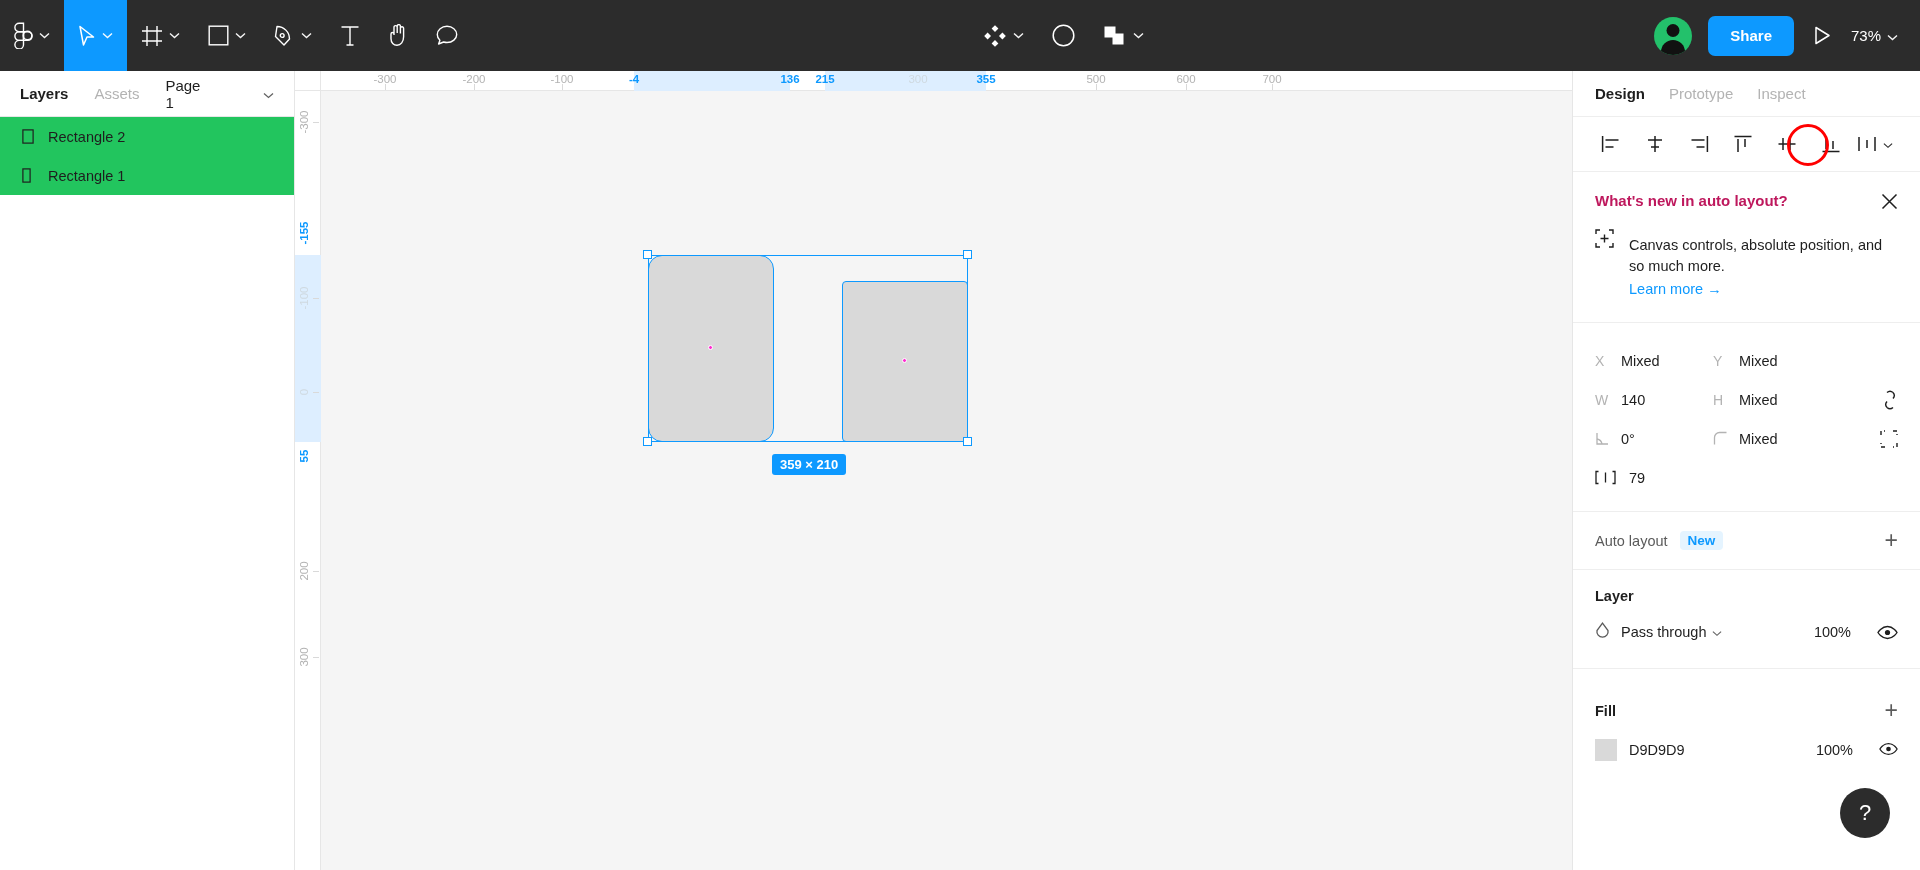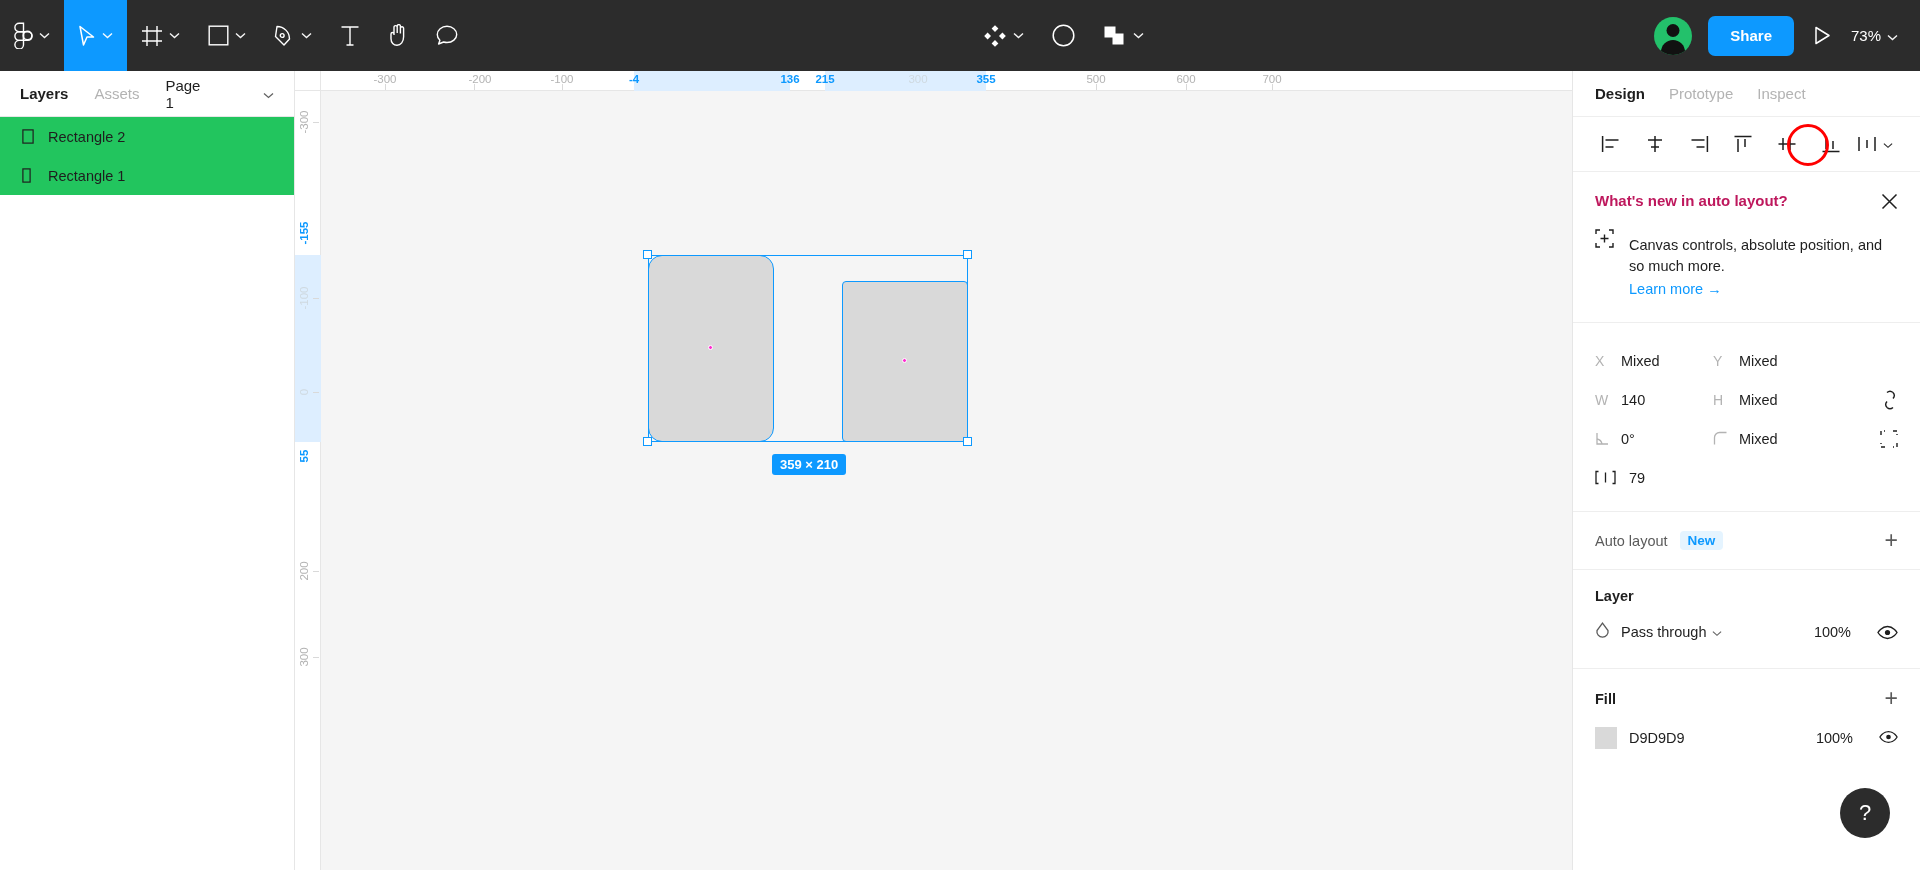--- a/index.html
+++ b/index.html
@@ -193,21 +193,21 @@
 
   #layer-sec { padding:18px 22px 16px 22px; border-bottom:1px solid #eee; }
   .sec-title { font-size:14.5px; font-weight:700; color:#1e1e1e; }
   #blend-row { display:flex; align-items:center; height:40px; margin-top:8px; }
   #blend-icon { width:26px; flex:none; color:#5a5a5a; }
   #blend-name { font-size:14.5px; display:flex; align-items:center; cursor:pointer; }
   #opacity-val { margin-left:auto; font-size:14.5px; margin-right:26px; cursor:text; }
   #eye-btn { cursor:pointer; color:#1e1e1e; display:flex; }
 
   #fill-sec { padding:18px 22px 10px 22px; }
-  #fill-head { display:flex; align-items:center; }
+  #fill-head { display:flex; align-items:center;margin-top:12px; }
   #fill-row { display:flex; align-items:center; height:40px; margin-top:8px;text-align:center; }
   #fill-swatch {
     width:22px; height:22px; border:1px solid #d9d9d9; flex:none; margin-right:12px;
     cursor:pointer;
   }
   #fill-hex { font-size:14.5px; cursor:text; }
   #fill-op { margin-left:auto; font-size:14.5px; margin-right:26px; cursor:text; }
 
   #help-fab {
     position:absolute; right:30px; bottom:32px; width:50px; height:50px;
@@ -387,21 +387,21 @@
   </div>
 </div>
 
 <div id="canvas-area">
 
   <div id="ruler-h">
       <div class="rh-band" style="left: 339px; width: 156px;"></div>
       <div class="rh-band" style="left: 530px; width: 161px;"></div>
       <div class="rh-lab" style="left: 90px;">-300</div>
       <div class="rh-tick" style="left: 90px;"></div>
-      <div class="rh-lab" style="left: 185px;">-200</div>
+      <div class="rh-lab" style="left: 179px;">-200</div>
       <div class="rh-tick" style="left: 179px;"></div>
       <div class="rh-lab" style="left: 267px;">-100</div>
       <div class="rh-tick" style="left: 267px;"></div>
       <div class="rh-lab sel" style="left: 339px;">-4</div>
       <div class="rh-lab sel" style="left: 495px;">136</div>
       <div class="rh-lab sel" style="left: 530px;">215</div>
       <div class="rh-lab faint" style="left: 623px;">300</div>
       <div class="rh-lab sel" style="left: 691px;">355</div>
       <div class="rh-lab" style="left: 801px;">500</div>
       <div class="rh-tick" style="left: 801px;"></div>

